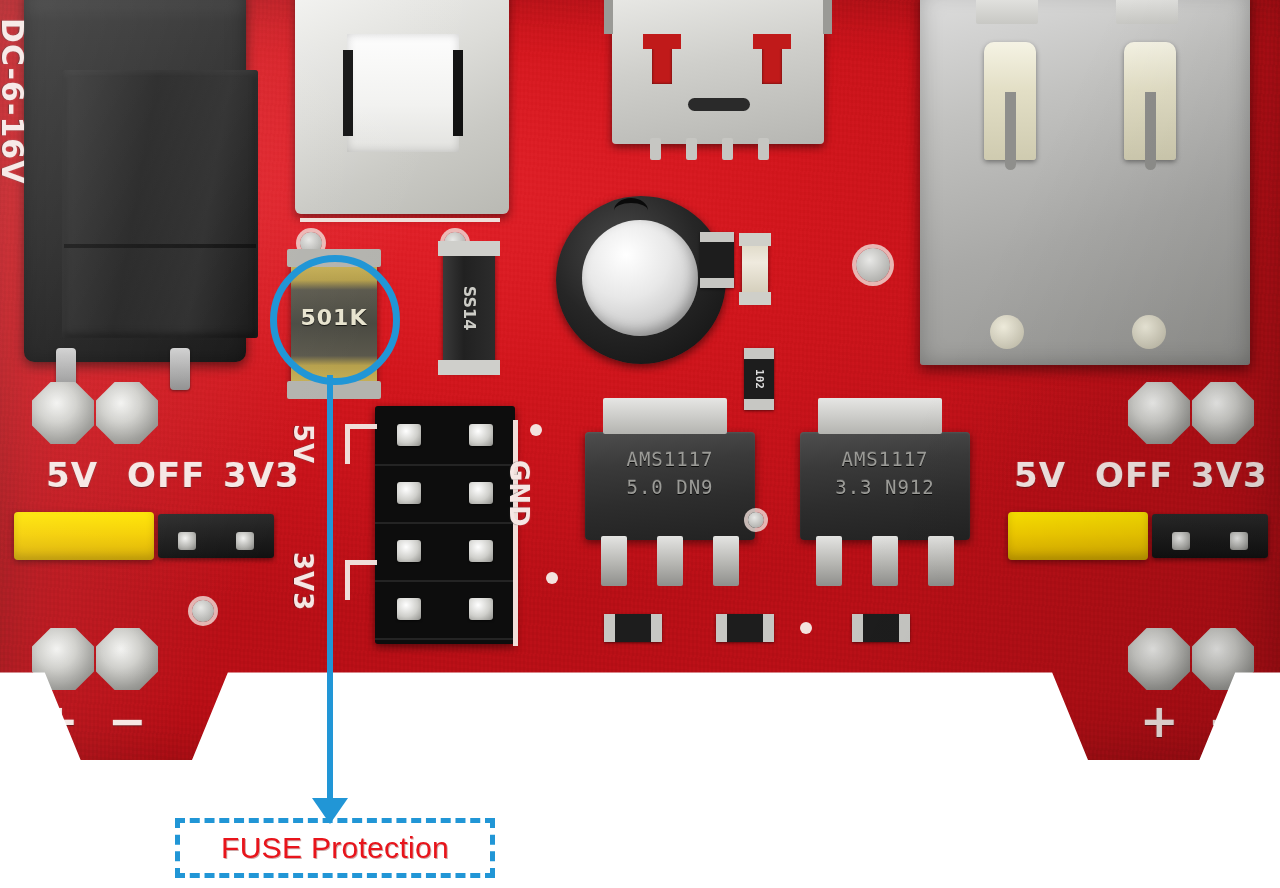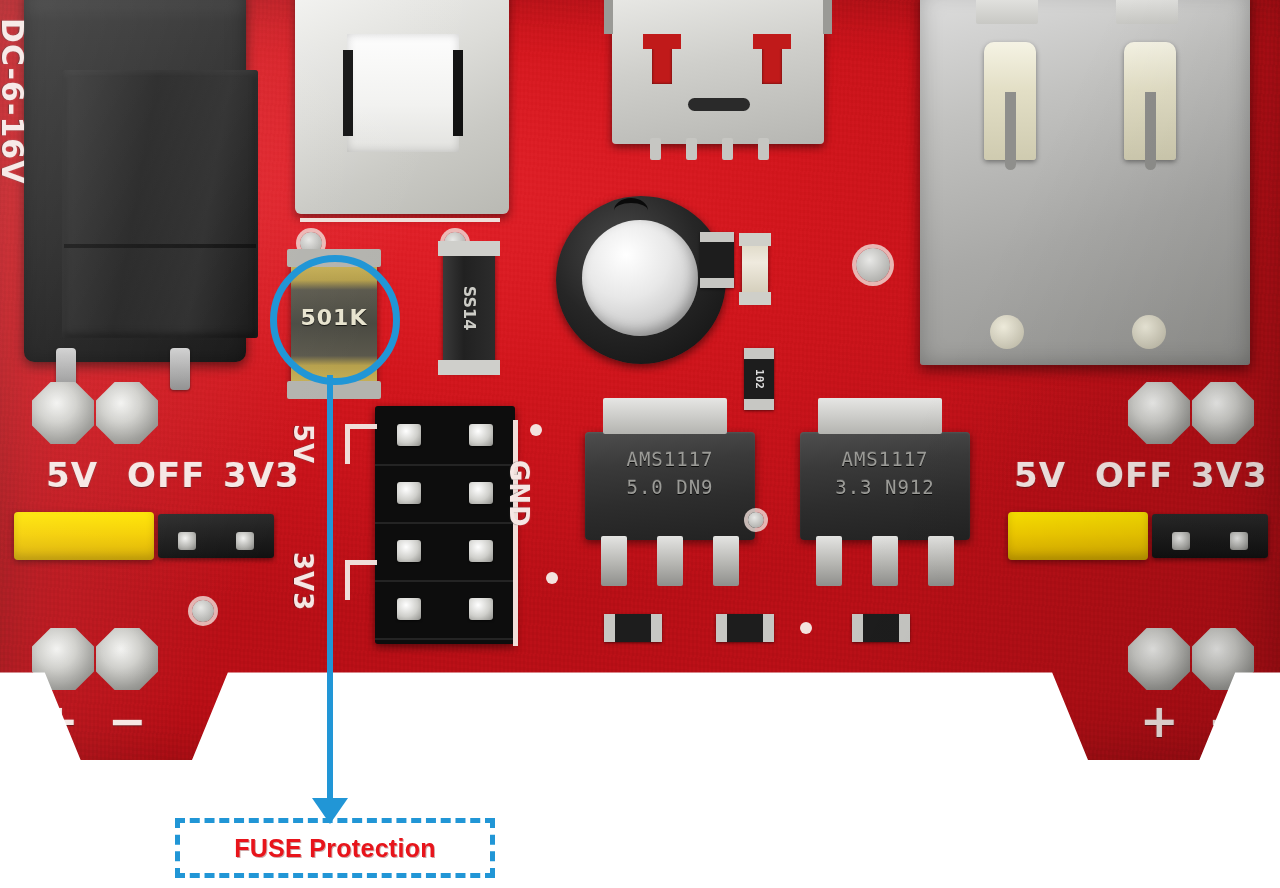--- a/index.html
+++ b/index.html
@@ -257,21 +257,21 @@
     border-left:18px solid transparent;border-right:18px solid transparent;
     border-top:26px solid #2196d6;
   }
   .anno-box{
     position:absolute;left:175px;top:818px;width:320px;height:60px;box-sizing:border-box;
     border:5px dashed #2196d6;background:transparent;
   }
   .anno-label{
     position:absolute;left:175px;top:818px;width:320px;height:60px;
     display:flex;align-items:center;justify-content:center;
-    color:#e8141b;font-weight:bold;font-size:25px;letter-spacing:.3px;
+    color:#e8141b;font-weight:normal;font-size:30px;letter-spacing:.3px;
     font-family:"Liberation Sans","DejaVu Sans",sans-serif;
     text-shadow:1px 1px 0 rgba(120,0,0,.35);
   }
 </style>
 </head>
 <body>
 
 <div id="stage">
 
   <div class="pcb">

